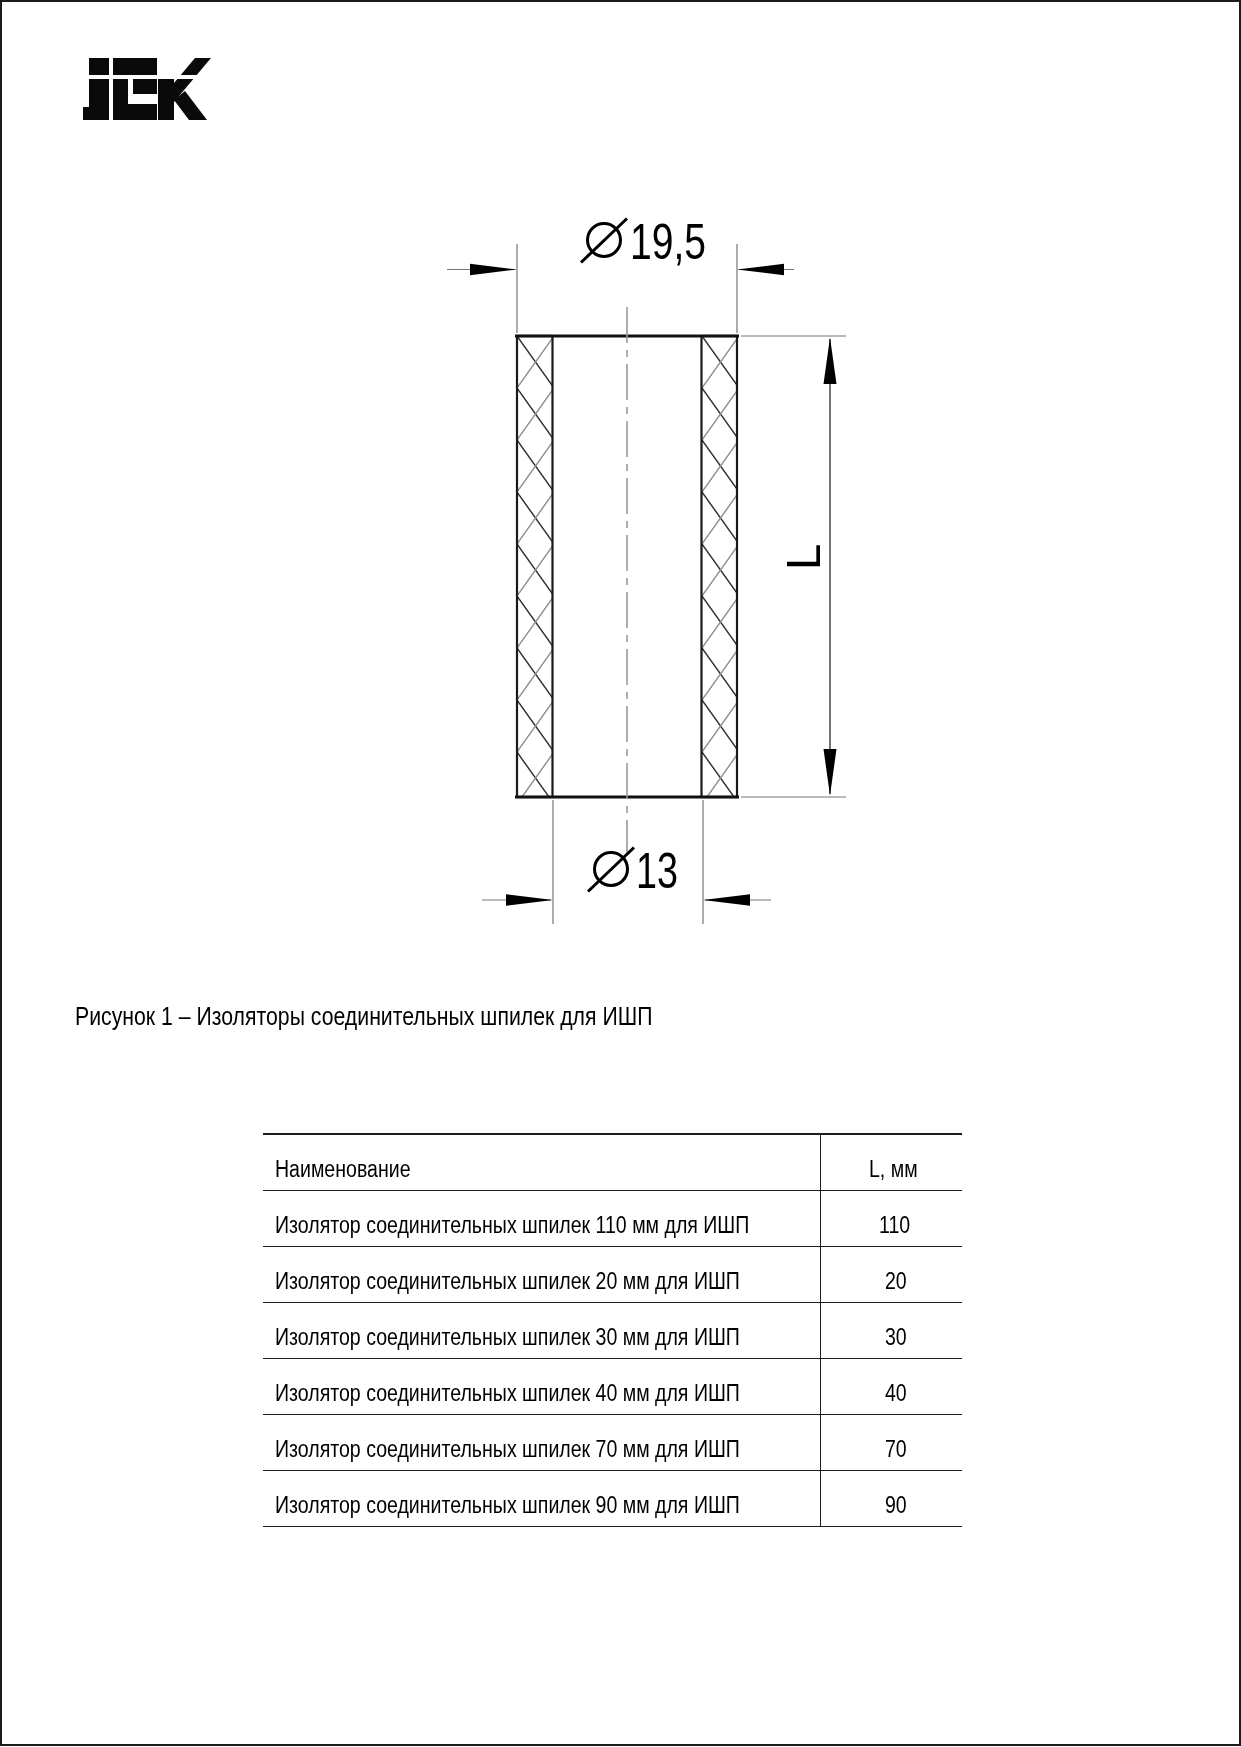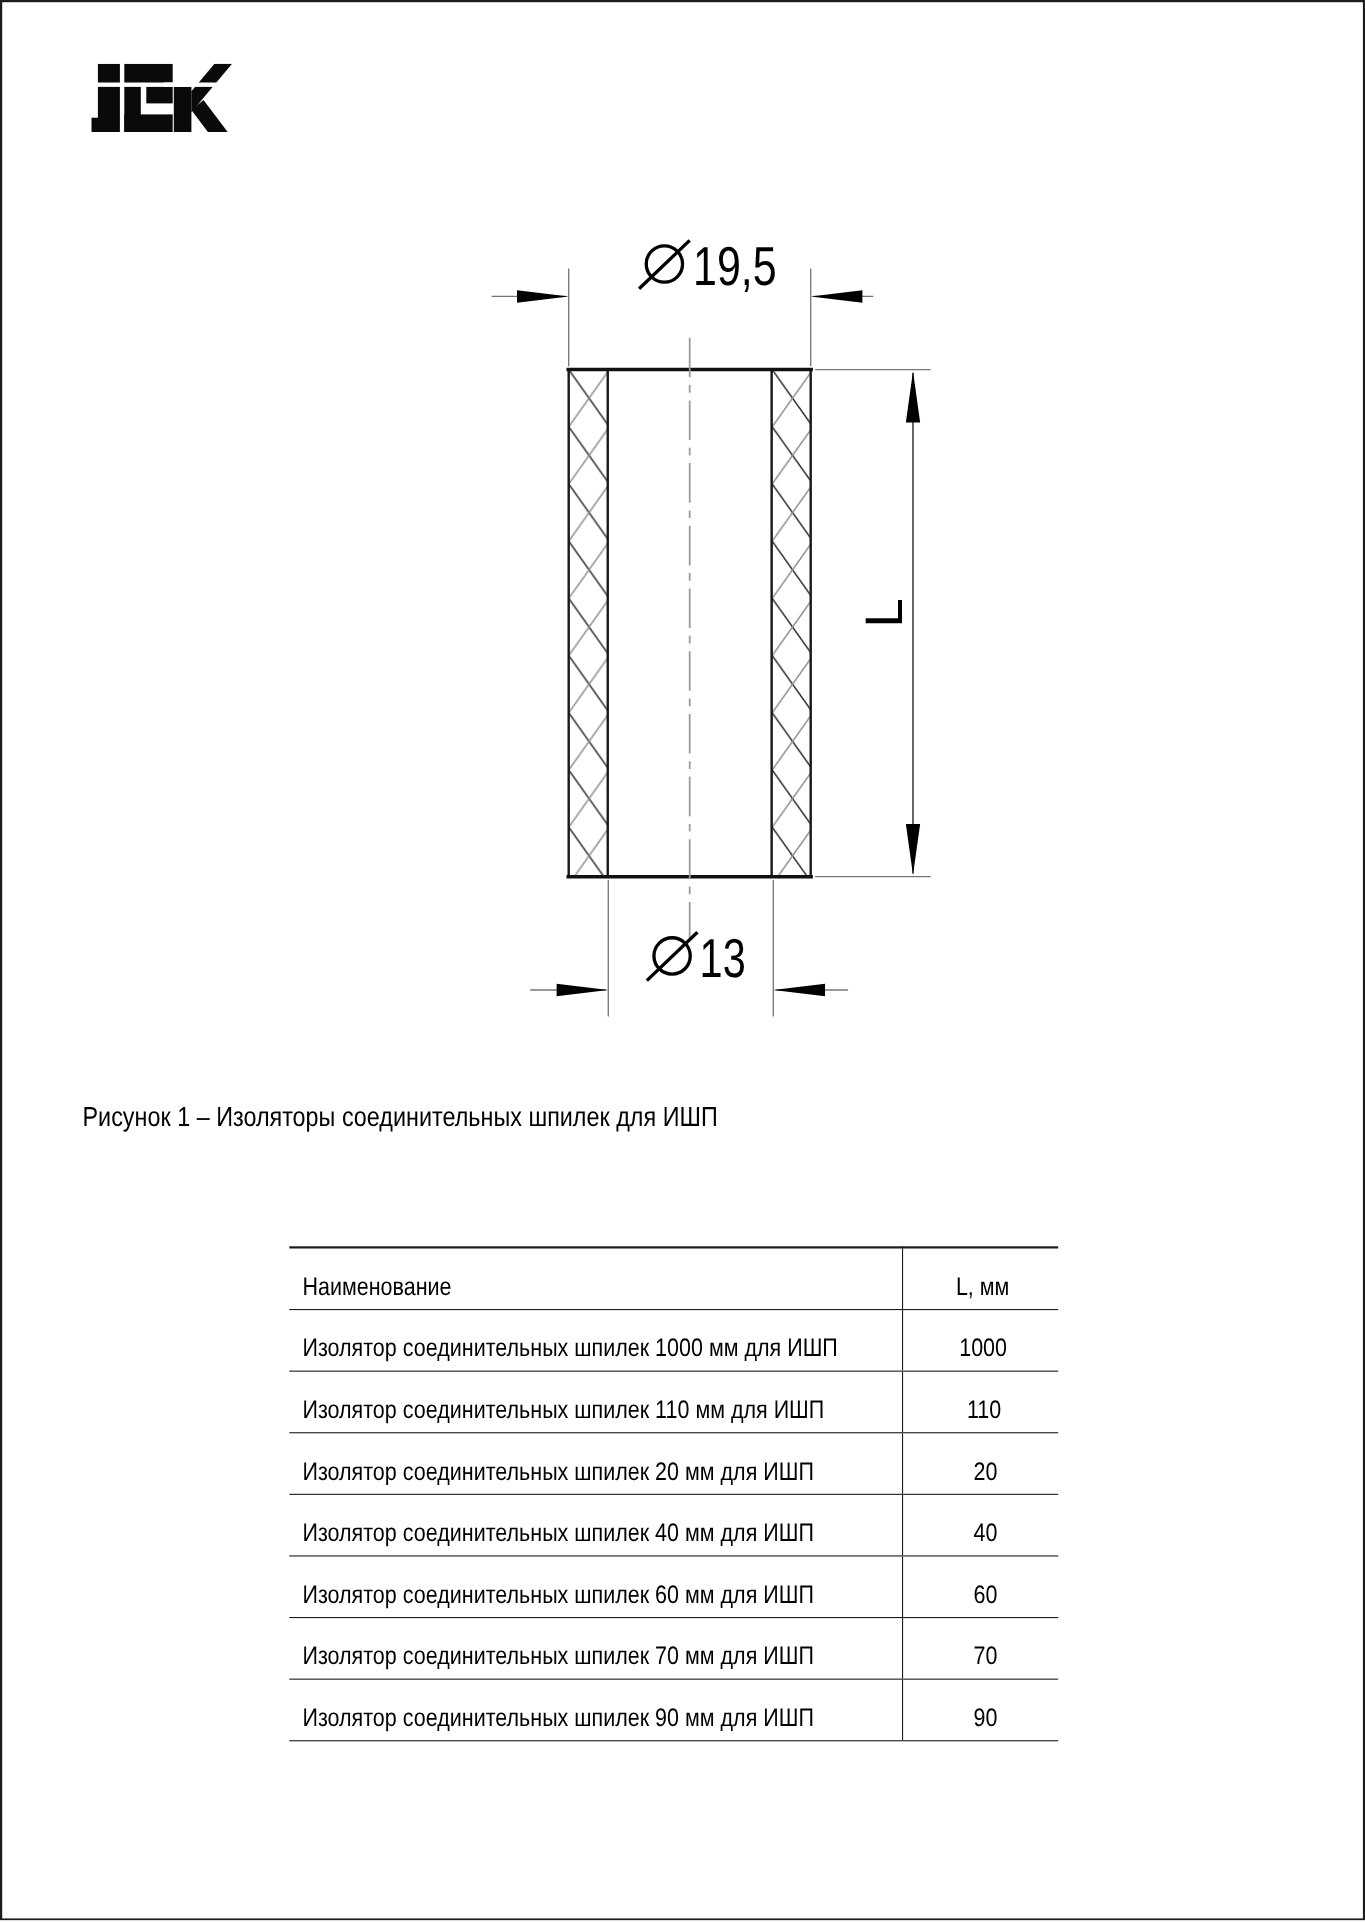--- a/index.html
+++ b/index.html
@@ -114,38 +114,34 @@
         <col style="width:142px">
       </colgroup>
     <thead>
       <tr>
         <th><span class="cond">Наименование</span></th>
         <th class="val"><span class="cond">L, мм</span></th>
       </tr>
     </thead>
     <tbody>
       <tr>
-        <td><span class="cond">Изолятор соединительных шпилек 1000 мм для ИШП</span></td>
-        <td class="val"><span class="cond">1000</span></td>
-      </tr>
-      <tr>
         <td><span class="cond">Изолятор соединительных шпилек 110 мм для ИШП</span></td>
         <td class="val"><span class="cond">110</span></td>
       </tr>
       <tr>
         <td><span class="cond">Изолятор соединительных шпилек 20 мм для ИШП</span></td>
         <td class="val"><span class="cond">20</span></td>
       </tr>
       <tr>
+        <td><span class="cond">Изолятор соединительных шпилек 30 мм для ИШП</span></td>
+        <td class="val"><span class="cond">30</span></td>
+      </tr>
+      <tr>
         <td><span class="cond">Изолятор соединительных шпилек 40 мм для ИШП</span></td>
         <td class="val"><span class="cond">40</span></td>
-      </tr>
-      <tr>
-        <td><span class="cond">Изолятор соединительных шпилек 60 мм для ИШП</span></td>
-        <td class="val"><span class="cond">60</span></td>
       </tr>
       <tr>
         <td><span class="cond">Изолятор соединительных шпилек 70 мм для ИШП</span></td>
         <td class="val"><span class="cond">70</span></td>
       </tr>
       <tr>
         <td><span class="cond">Изолятор соединительных шпилек 90 мм для ИШП</span></td>
         <td class="val"><span class="cond">90</span></td>
       </tr>
     </tbody>

